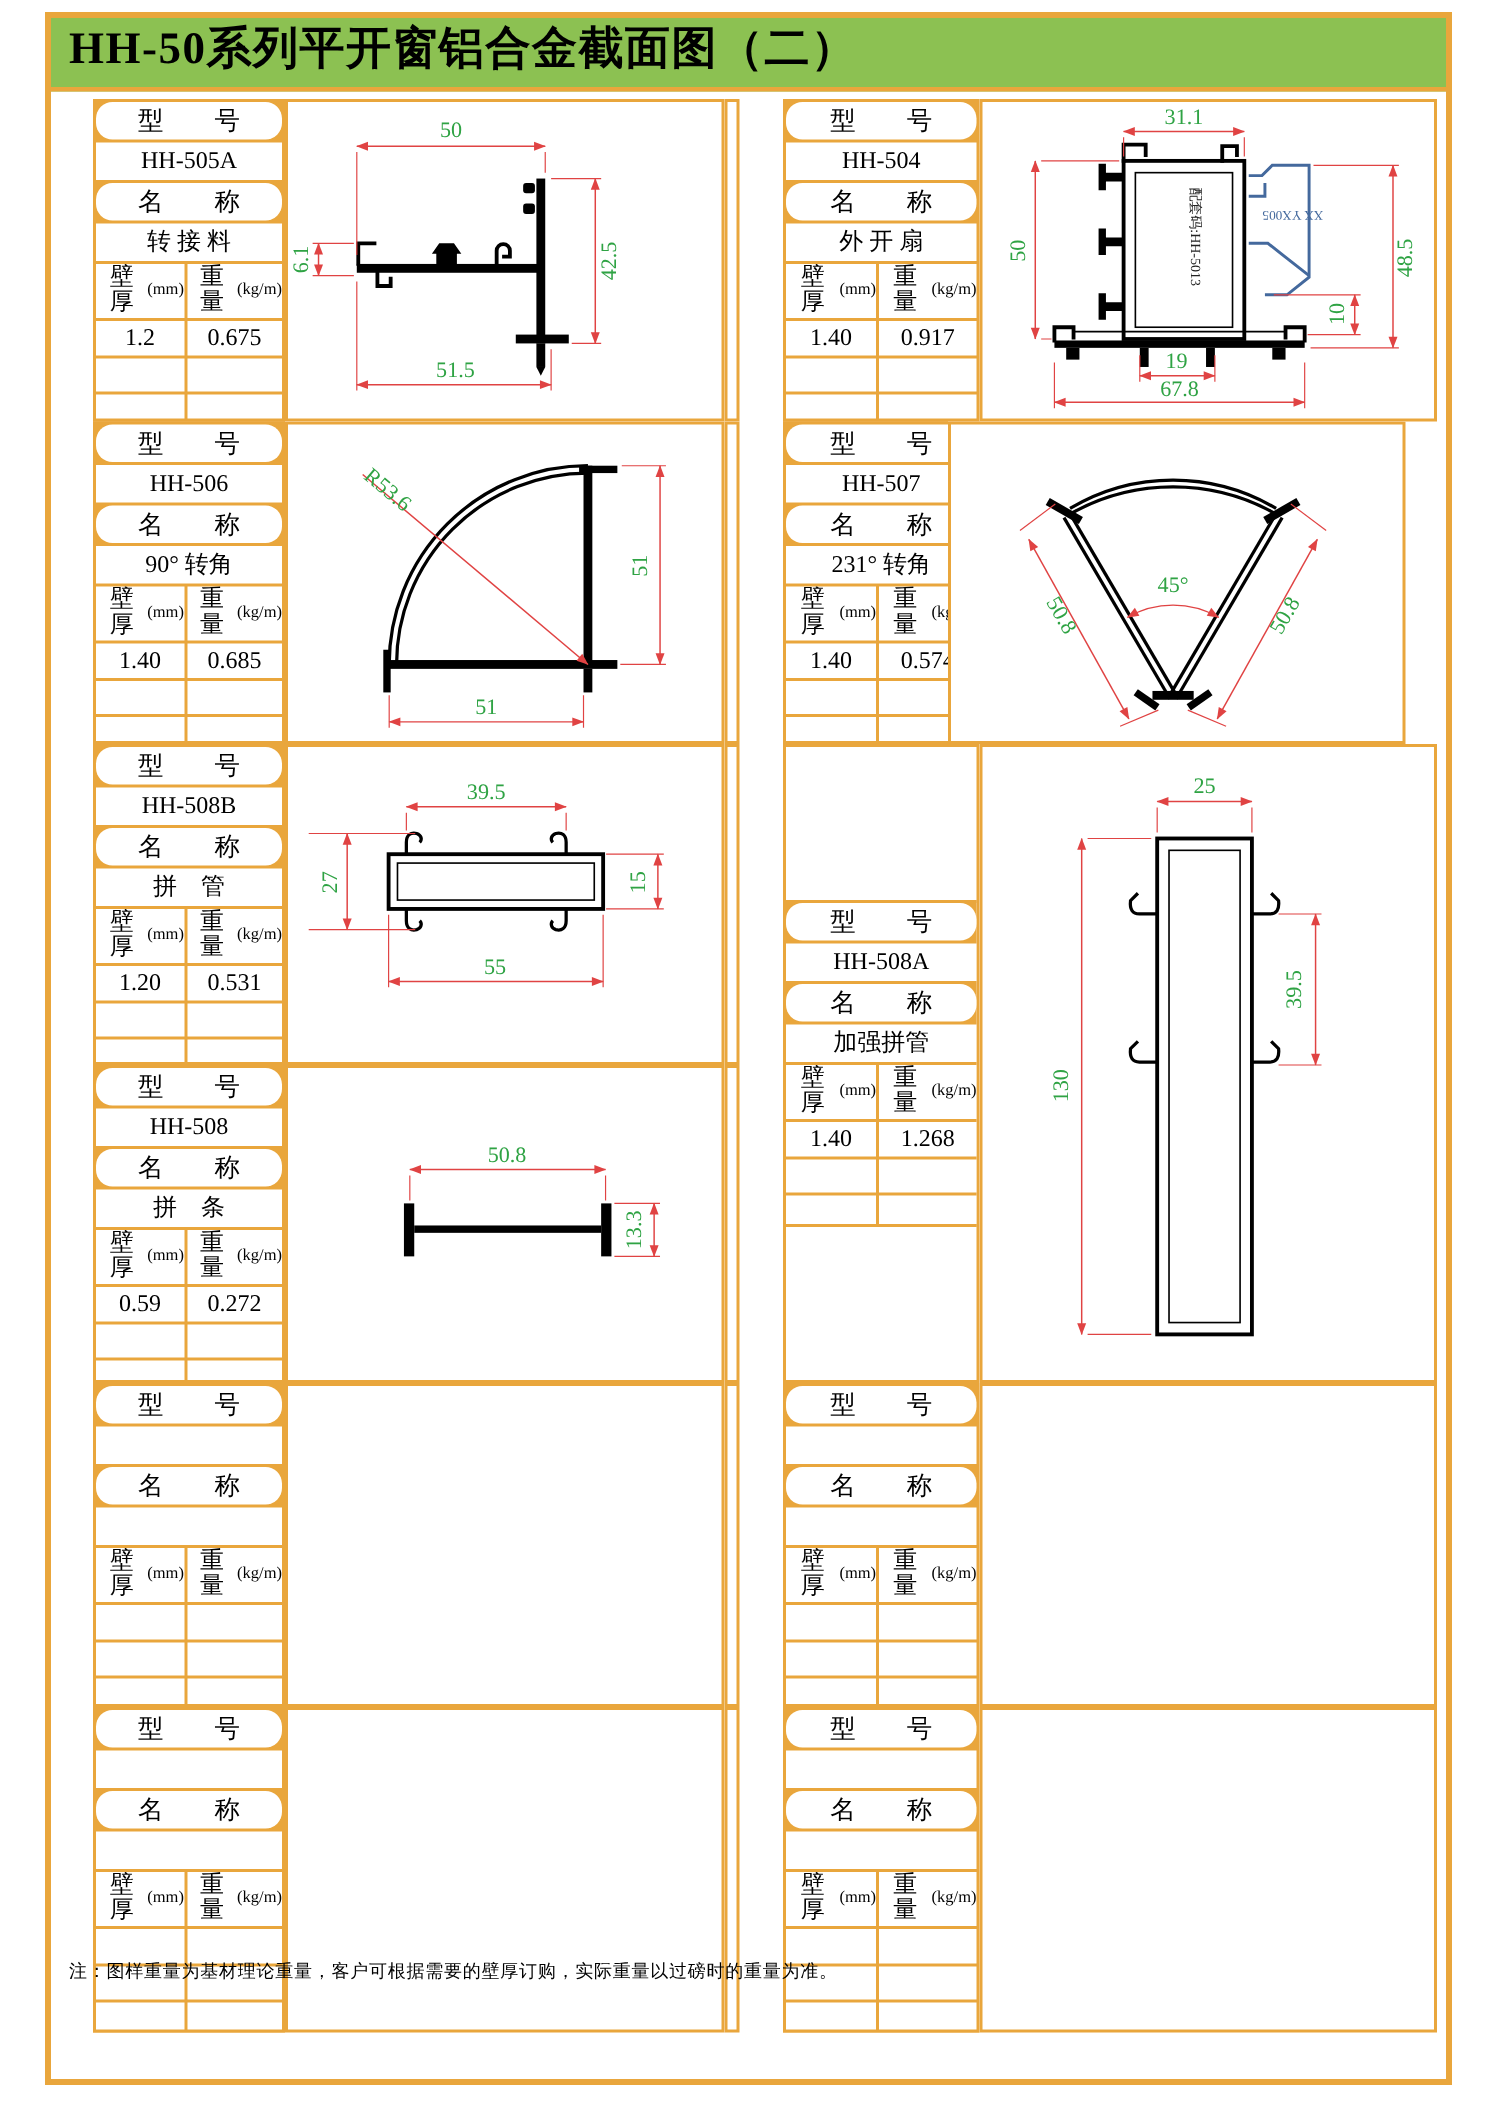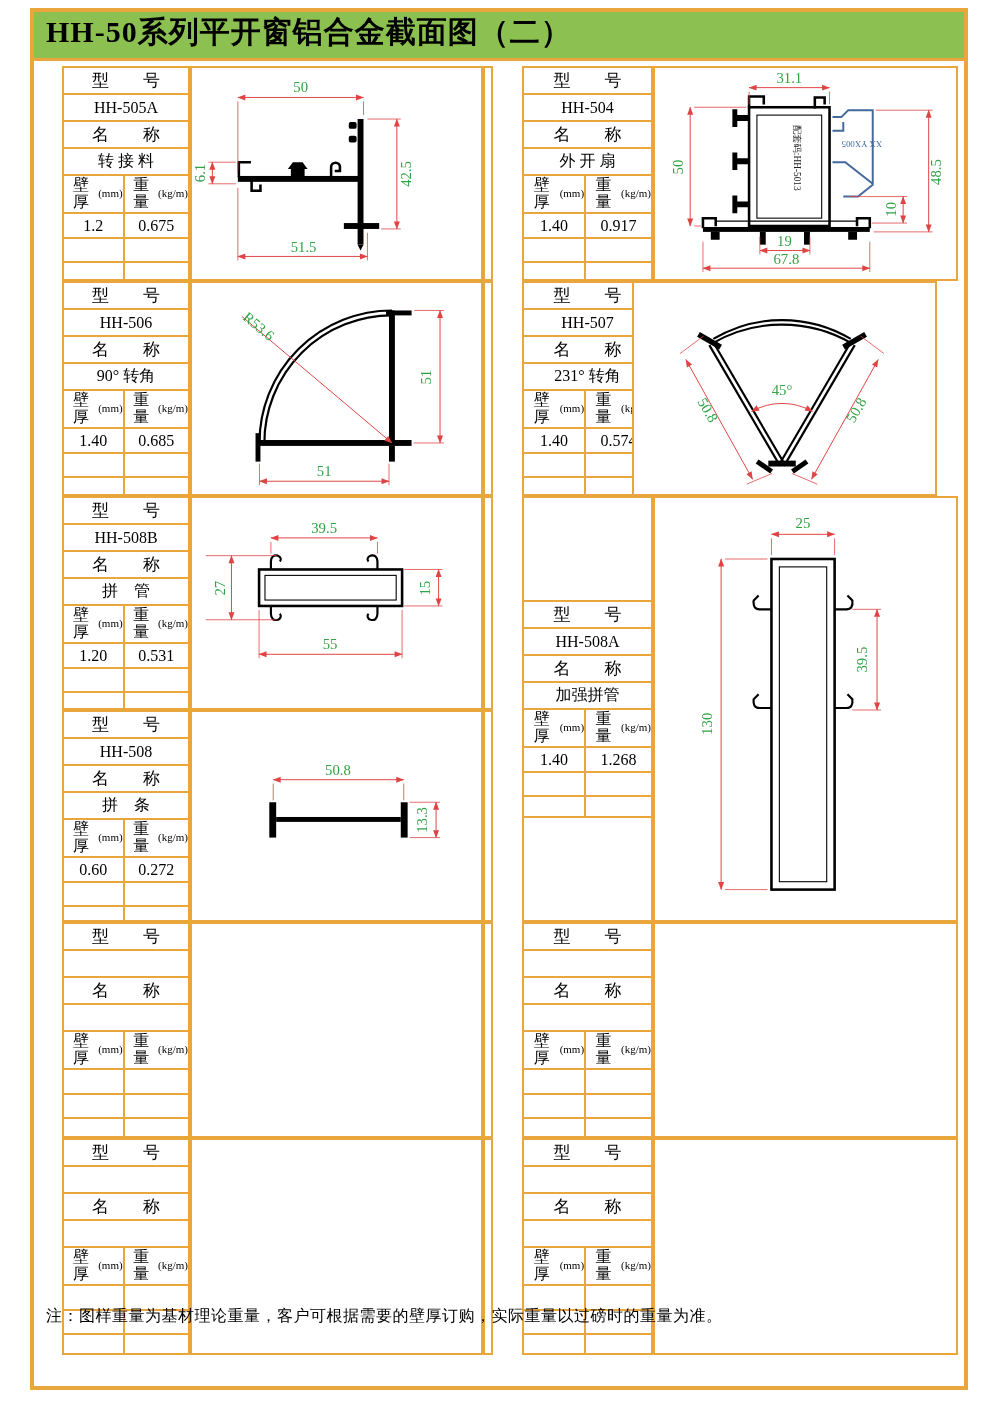--- a/index.html
+++ b/index.html
@@ -20,37 +20,37 @@
   .titleband h1{font-size:30px;font-weight:bold;margin:0 0 0 12px;letter-spacing:1px;
          font-family:"Liberation Serif","DejaVu Sans",serif;}
   
   .ptable{position:absolute;display:grid;grid-template-columns:1fr 1.08fr;
          grid-template-rows:25px 25px 25px 25px 36px 23px 22px 1fr;
          gap:2px;background:var(--orange);border:2px solid var(--orange);
          box-sizing:border-box;}
   .ptable>div{background:#fff;display:flex;align-items:center;justify-content:center;
          text-align:center;font-size:16px;overflow:hidden;}
   .ptable .span{grid-column:1/-1;}
-  .ptable .hdr{font-size:17px;}
+  .ptable .hdr{font-size:17px;border-radius:11px;}
   .ptable .hdr2{flex-direction:row;line-height:1.05;font-size:16px;}
   .ptable .unit{font-size:11px;}
   .ptable.inner{position:static;width:100%;height:218px;border:none;
          border-top:2px solid var(--orange);border-bottom:2px solid var(--orange);}
   
   .dcell{position:absolute;border:2px solid var(--orange);background:#fff;
          box-sizing:border-box;}
   .dcell svg{display:block;width:100%;height:100%;}
   .strip{position:absolute;width:10px;border:2px solid var(--orange);
          background:#fff;box-sizing:border-box;}
   .mcol{position:absolute;left:522px;top:496px;width:131px;height:426px;
          display:flex;flex-direction:column;background:#fff;
          border:2px solid var(--orange);box-sizing:border-box;}
   .mblank{height:102px;}
   .mrest{flex:1;}
-  .footnote{position:absolute;left:46px;top:1306px;font-size:16px;letter-spacing:0.5px;}
+  .footnote{position:absolute;left:46px;top:1306px;font-size:12px;letter-spacing:0.5px;}
   
   svg .dl{stroke:var(--red);stroke-width:1;fill:none;}
   svg .ext{stroke:var(--red);stroke-width:0.8;fill:none;}
   svg .dt{fill:var(--dimgreen);font-family:"Liberation Serif",serif;
           font-size:15px;text-anchor:middle;}
   svg .pf{stroke:#000;stroke-width:2.6;fill:none;stroke-linecap:square;}
   svg .pf2{stroke:#000;stroke-width:2.2;fill:none;}
   svg .pfthin{stroke:#000;stroke-width:1.1;fill:none;}
   svg .blk{fill:#000;stroke:none;}
   svg .blue{stroke:var(--blue);stroke-width:2;fill:none;}
@@ -394,21 +394,21 @@
   <div class="span hdr">名　　称</div>
   <div class="span">拼　条</div>
   <div class="hdr2">
       <span>壁 厚</span>
       <span class="unit">(mm)</span>
     </div>
   <div class="hdr2">
       <span>重 量</span>
       <span class="unit">(kg/m)</span>
     </div>
-  <div>0.60</div>
+  <div>0.59</div>
   <div>0.272</div>
   <div></div>
     <div></div>
   <div></div>
     <div></div>
 </div>
 
 <div class="dcell" style="left:190px;top:710px;width:293px;height:212px">
   <svg viewBox="0 0 293 212">
     <rect class="blk" x="78" y="92" width="7" height="36"></rect>

